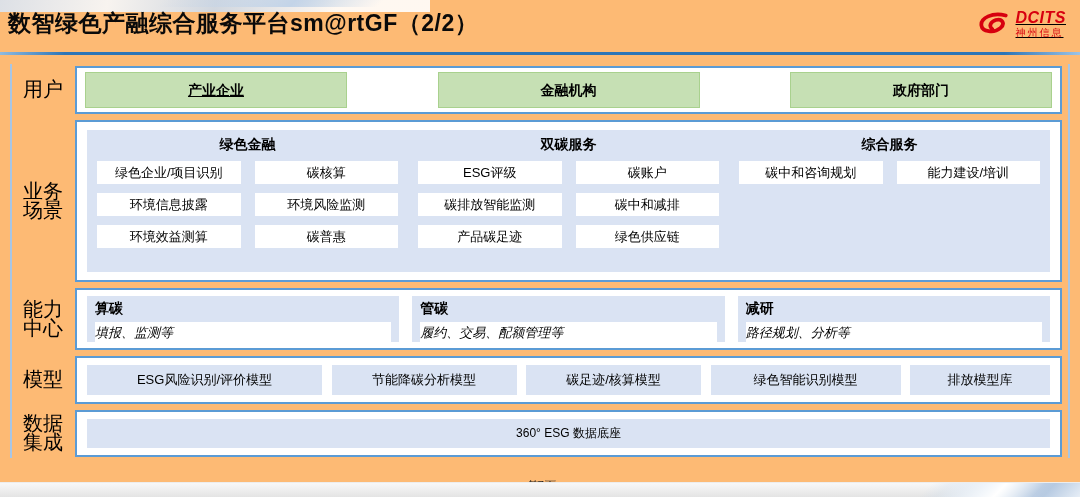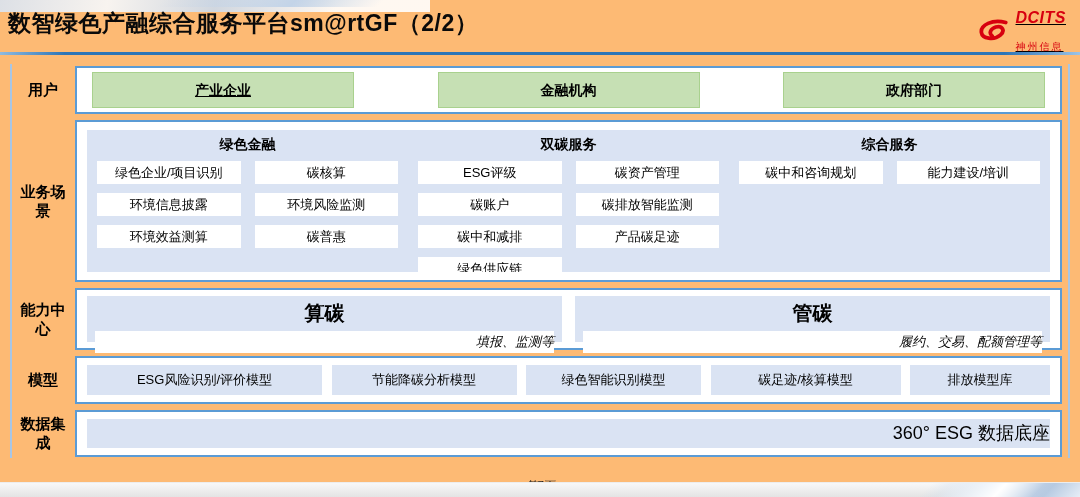--- a/index.html
+++ b/index.html
@@ -17,65 +17,65 @@
   .title{position:absolute;left:8px;top:8px;margin:0;font-size:23px;font-weight:bold;
          letter-spacing:.5px;color:#0a0a0a;white-space:nowrap;}
   .title-rule{position:absolute;left:0;top:52px;width:100%;height:3px;
     background:linear-gradient(90deg,#8fbadf 0%,#2e75b6 6%,#2e75b6 93%,#9cc3e5 100%);}
 
   
   .logo{position:absolute;right:14px;top:10px;display:flex;align-items:center;gap:4px;}
   .logo-icon svg{display:block;width:36px;height:27px;}
   .logo-text{display:flex;flex-direction:column;line-height:1;text-decoration:underline;}
   .logo-brand{font-size:16px;font-weight:bold;font-style:italic;color:#d7000f;letter-spacing:.5px;}
-  .logo-company{font-size:10px;color:#d7000f;letter-spacing:2px;margin-top:16px;}
+  .logo-company{font-size:10px;color:#d7000f;letter-spacing:2px;margin-top:2px;}
 
   
   .side-line{position:absolute;top:64px;height:394px;width:2px;background:#a8c6e5;}
   .side-line.left{left:10px;} .side-line.right{left:1068px;}
 
   
-  .row-label{position:absolute;left:14px;width:58px;text-align:center;font-weight:bold;
-             font-size:15px;line-height:19px;}
+  .row-label{position:absolute;left:14px;width:58px;text-align:center;font-weight:normal;
+             font-size:20px;line-height:19px;}
   #lbl-users{top:80px;} #lbl-scenarios{top:182px;} #lbl-capabilities{top:300px;}
   #lbl-models{top:370px;} #lbl-dataint{top:414px;}
 
   
   .band{position:absolute;left:75px;width:987px;border:2px solid #5b9bd5;background:#fff;
         box-sizing:border-box;}
 
   #users{top:66px;height:48px;display:flex;align-items:center;justify-content:space-between;
-         padding:0 15px;}
+         padding:0 8px;}
   .user-box{width:262px;height:36px;line-height:34px;text-align:center;background:#c6e0b4;
             border:1px solid #a9d18e;box-sizing:border-box;font-size:14px;font-weight:bold;}
   .user-box.link{text-decoration:underline;cursor:pointer;}
 
   #scenarios{top:120px;height:162px;display:flex;padding:8px 10px;}
   .panel{flex:1;background:#dae3f3;padding:3px 10px 8px;box-sizing:border-box;overflow:hidden;}
   .panel-title{text-align:center;font-weight:bold;font-size:14px;padding:3px 0 7px;}
   .panel-grid{display:grid;grid-template-columns:1fr 1fr;gap:9px 14px;align-content:start;}
   .cell{background:#fff;height:23px;line-height:23px;text-align:center;font-size:13px;
         white-space:nowrap;overflow:hidden;}
 
   #capabilities{top:288px;height:62px;display:flex;gap:13px;padding:6px 10px;}
   .cap-panel{flex:1;background:#dae3f3;padding:2px 8px 6px;box-sizing:border-box;}
-  .cap-title{text-align:center;font-weight:bold;font-size:20px;padding:2px 0 4px;}
-  .cap-desc{background:#fff;height:22px;line-height:22px;text-align:right;font-style:italic;
+  .cap-title{text-align:left;font-weight:bold;font-size:14px;padding:2px 0 4px;}
+  .cap-desc{background:#fff;height:22px;line-height:22px;text-align:left;font-style:italic;
             font-size:13px;}
 
   #models{top:356px;height:48px;display:flex;align-items:center;justify-content:space-between;
           padding:0 10px;}
   .model-box{background:#dae3f3;height:30px;line-height:30px;text-align:center;font-size:13px;
              white-space:nowrap;overflow:hidden;}
   .model-box:nth-child(1){width:235px;} .model-box:nth-child(2){width:185px;}
   .model-box:nth-child(3){width:175px;} .model-box:nth-child(4){width:190px;}
   .model-box:nth-child(5){width:140px;}
 
   #dataint{top:410px;height:47px;padding:7px 10px;box-sizing:border-box;}
-  .data-box{background:#dae3f3;height:29px;line-height:29px;text-align:right;font-size:18px;}
+  .data-box{background:#dae3f3;height:29px;line-height:29px;text-align:center;font-size:12px;}
 
   .page-num{position:absolute;left:0;right:0;bottom:4px;text-align:center;font-size:11px;
             font-style:italic;color:#222;}
 
   
   .bottom-bar{position:absolute;left:0;bottom:0;width:100%;height:14px;
     background:linear-gradient(#f8f8f8,#e4e4e4);border-top:1px solid #ededed;overflow:hidden;}
   .bb-sw1{position:absolute;right:-40px;top:-14px;width:300px;height:44px;
     background:linear-gradient(100deg,rgba(255,255,255,0) 35%,#cedded 55%,#a9c0dc 72%,#e8eff7 88%);
     transform:skewX(-38deg);}
@@ -131,21 +131,20 @@
         <div class="cell">环境信息披露</div>
         <div class="cell">环境风险监测</div>
         <div class="cell">环境效益测算</div>
         <div class="cell">碳普惠</div>
       </div>
     </div>
     <div class="panel">
       <div class="panel-title">双碳服务</div>
       <div class="panel-grid">
         <div class="cell">ESG评级</div>
-        <div class="cell">碳资产管理</div>
         <div class="cell">碳账户</div>
         <div class="cell">碳排放智能监测</div>
         <div class="cell">碳中和减排</div>
         <div class="cell">产品碳足迹</div>
         <div class="cell">绿色供应链</div>
       </div>
     </div>
     <div class="panel">
       <div class="panel-title">综合服务</div>
       <div class="panel-grid">
@@ -157,27 +156,31 @@
 
   <div class="band" id="capabilities">
     <div class="cap-panel">
       <div class="cap-title">算碳</div>
       <div class="cap-desc">填报、监测等</div>
     </div>
     <div class="cap-panel">
       <div class="cap-title">管碳</div>
       <div class="cap-desc">履约、交易、配额管理等</div>
     </div>
+    <div class="cap-panel">
+      <div class="cap-title">减研</div>
+      <div class="cap-desc">路径规划、分析等</div>
+    </div>
   </div>
 
   <div class="band" id="models">
     <div class="model-box">ESG风险识别/评价模型</div>
     <div class="model-box">节能降碳分析模型</div>
+    <div class="model-box">碳足迹/核算模型</div>
     <div class="model-box">绿色智能识别模型</div>
-    <div class="model-box">碳足迹/核算模型</div>
     <div class="model-box">排放模型库</div>
   </div>
 
   <div class="band" id="dataint">
     <div class="data-box">360° ESG 数据底座</div>
   </div>
 
   <div class="page-num">第7页</div>
 
   <div class="bottom-bar">

